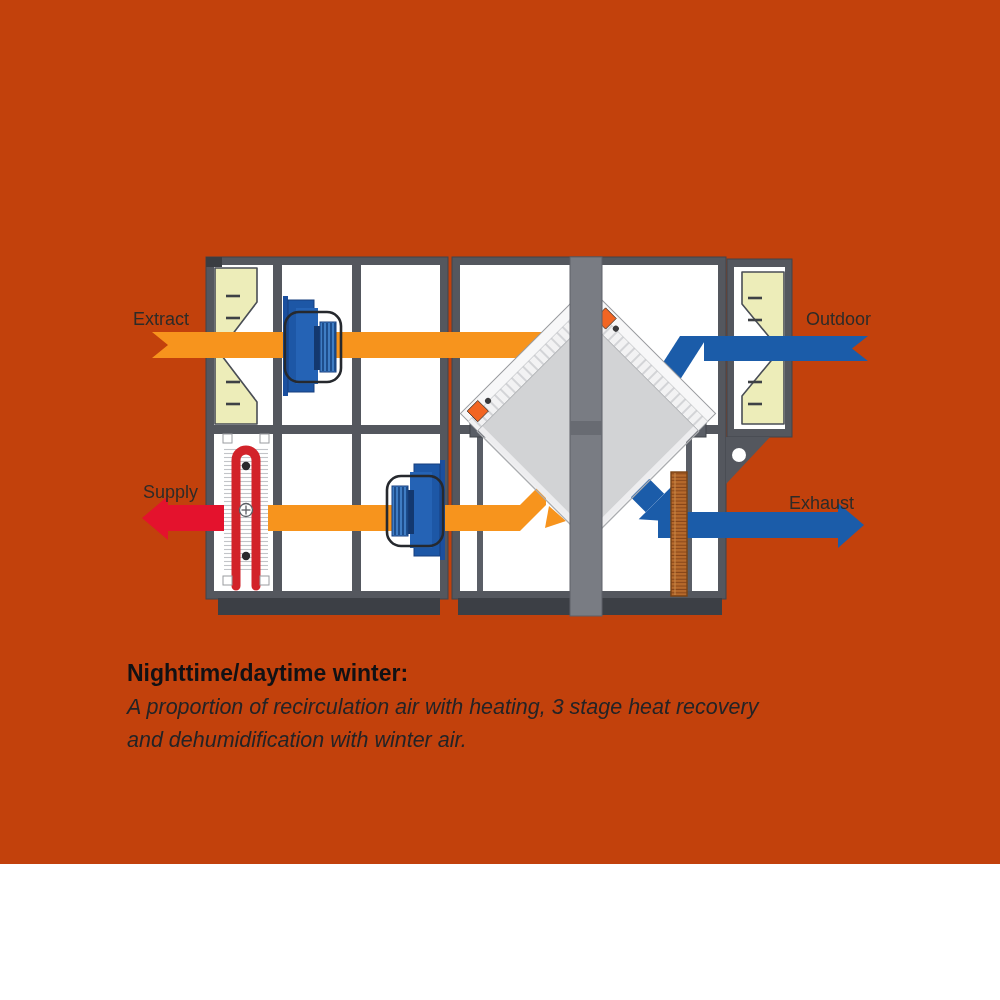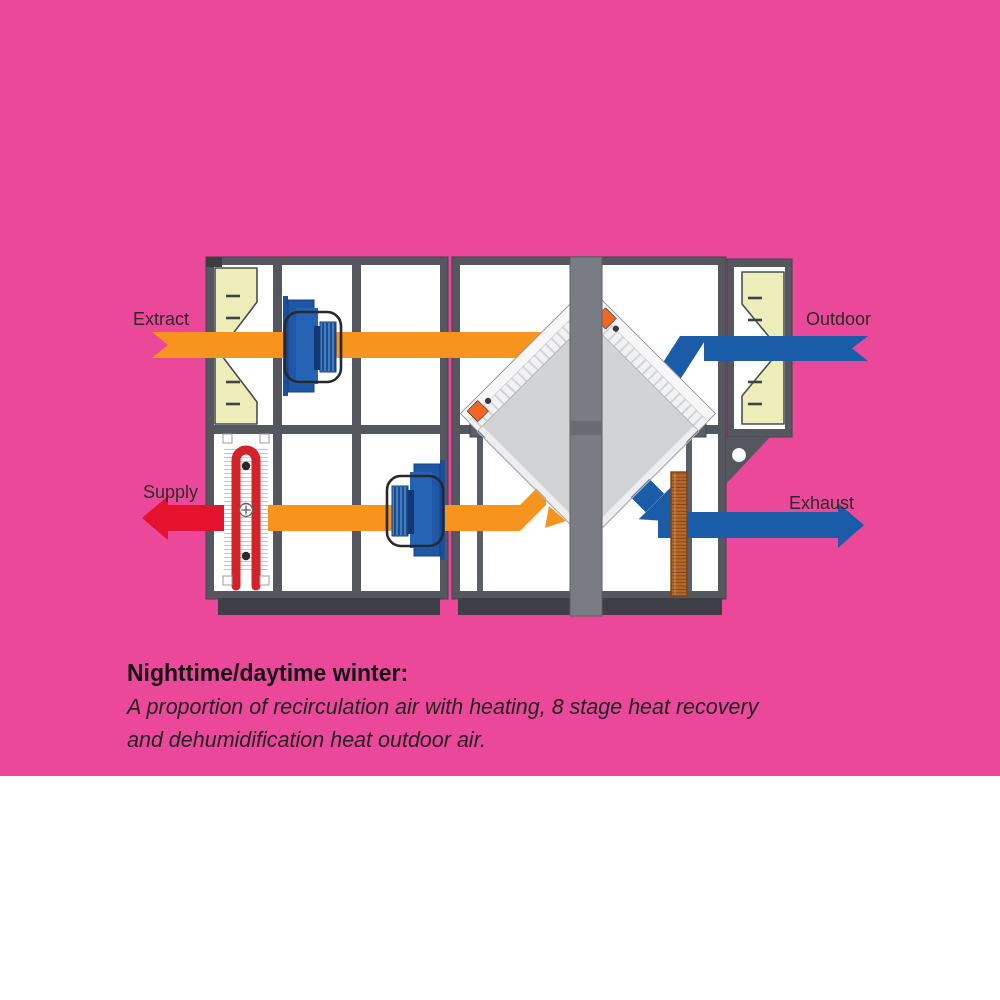--- a/index.html
+++ b/index.html
@@ -1,16 +1,16 @@
 <!DOCTYPE html>
 <html><head>
 <meta charset="utf-8">
 <style>
   html,body{margin:0;padding:0;background:#ffffff;}
-  .canvas{position:relative;width:1000px;height:776px;background:#ec4899;overflow:hidden;
+  .canvas{position:relative;width:1000px;height:864px;background:#c2410c;overflow:hidden;
           font-family:"Liberation Sans",sans-serif;}
   .canvas svg{position:absolute;left:0;top:0;}
   .flow-label{font-family:"Liberation Sans",sans-serif;font-size:18px;fill:#2d2b28;}
   .caption{position:absolute;left:127px;top:660px;color:#1b1b1d;}
   .cap-title{margin:0 0 4px 0;font-size:23px;font-weight:700;
              font-family:"Liberation Sans",sans-serif;color:#111114;}
   .cap-line{margin:0;font-size:21.5px;font-style:italic;line-height:33px;
             font-family:"Liberation Sans",sans-serif;color:#232326;}
 </style>
 </head>
@@ -187,16 +187,16 @@
   </g>
 
   <text x="133" y="325" class="flow-label">Extract</text>
   <text x="143" y="498" class="flow-label">Supply</text>
   <text x="806" y="325" class="flow-label">Outdoor</text>
   <text x="789" y="509" class="flow-label">Exhaust</text>
 </svg>
 
 <div class="caption">
   <p class="cap-title">Nighttime/daytime winter:</p>
-  <p class="cap-line">A proportion of recirculation air with heating, 8 stage heat recovery</p>
-  <p class="cap-line">and dehumidification heat outdoor air.</p>
+  <p class="cap-line">A proportion of recirculation air with heating, 3 stage heat recovery</p>
+  <p class="cap-line">and dehumidification with winter air.</p>
 </div>
 </div>
 
 </body></html>

